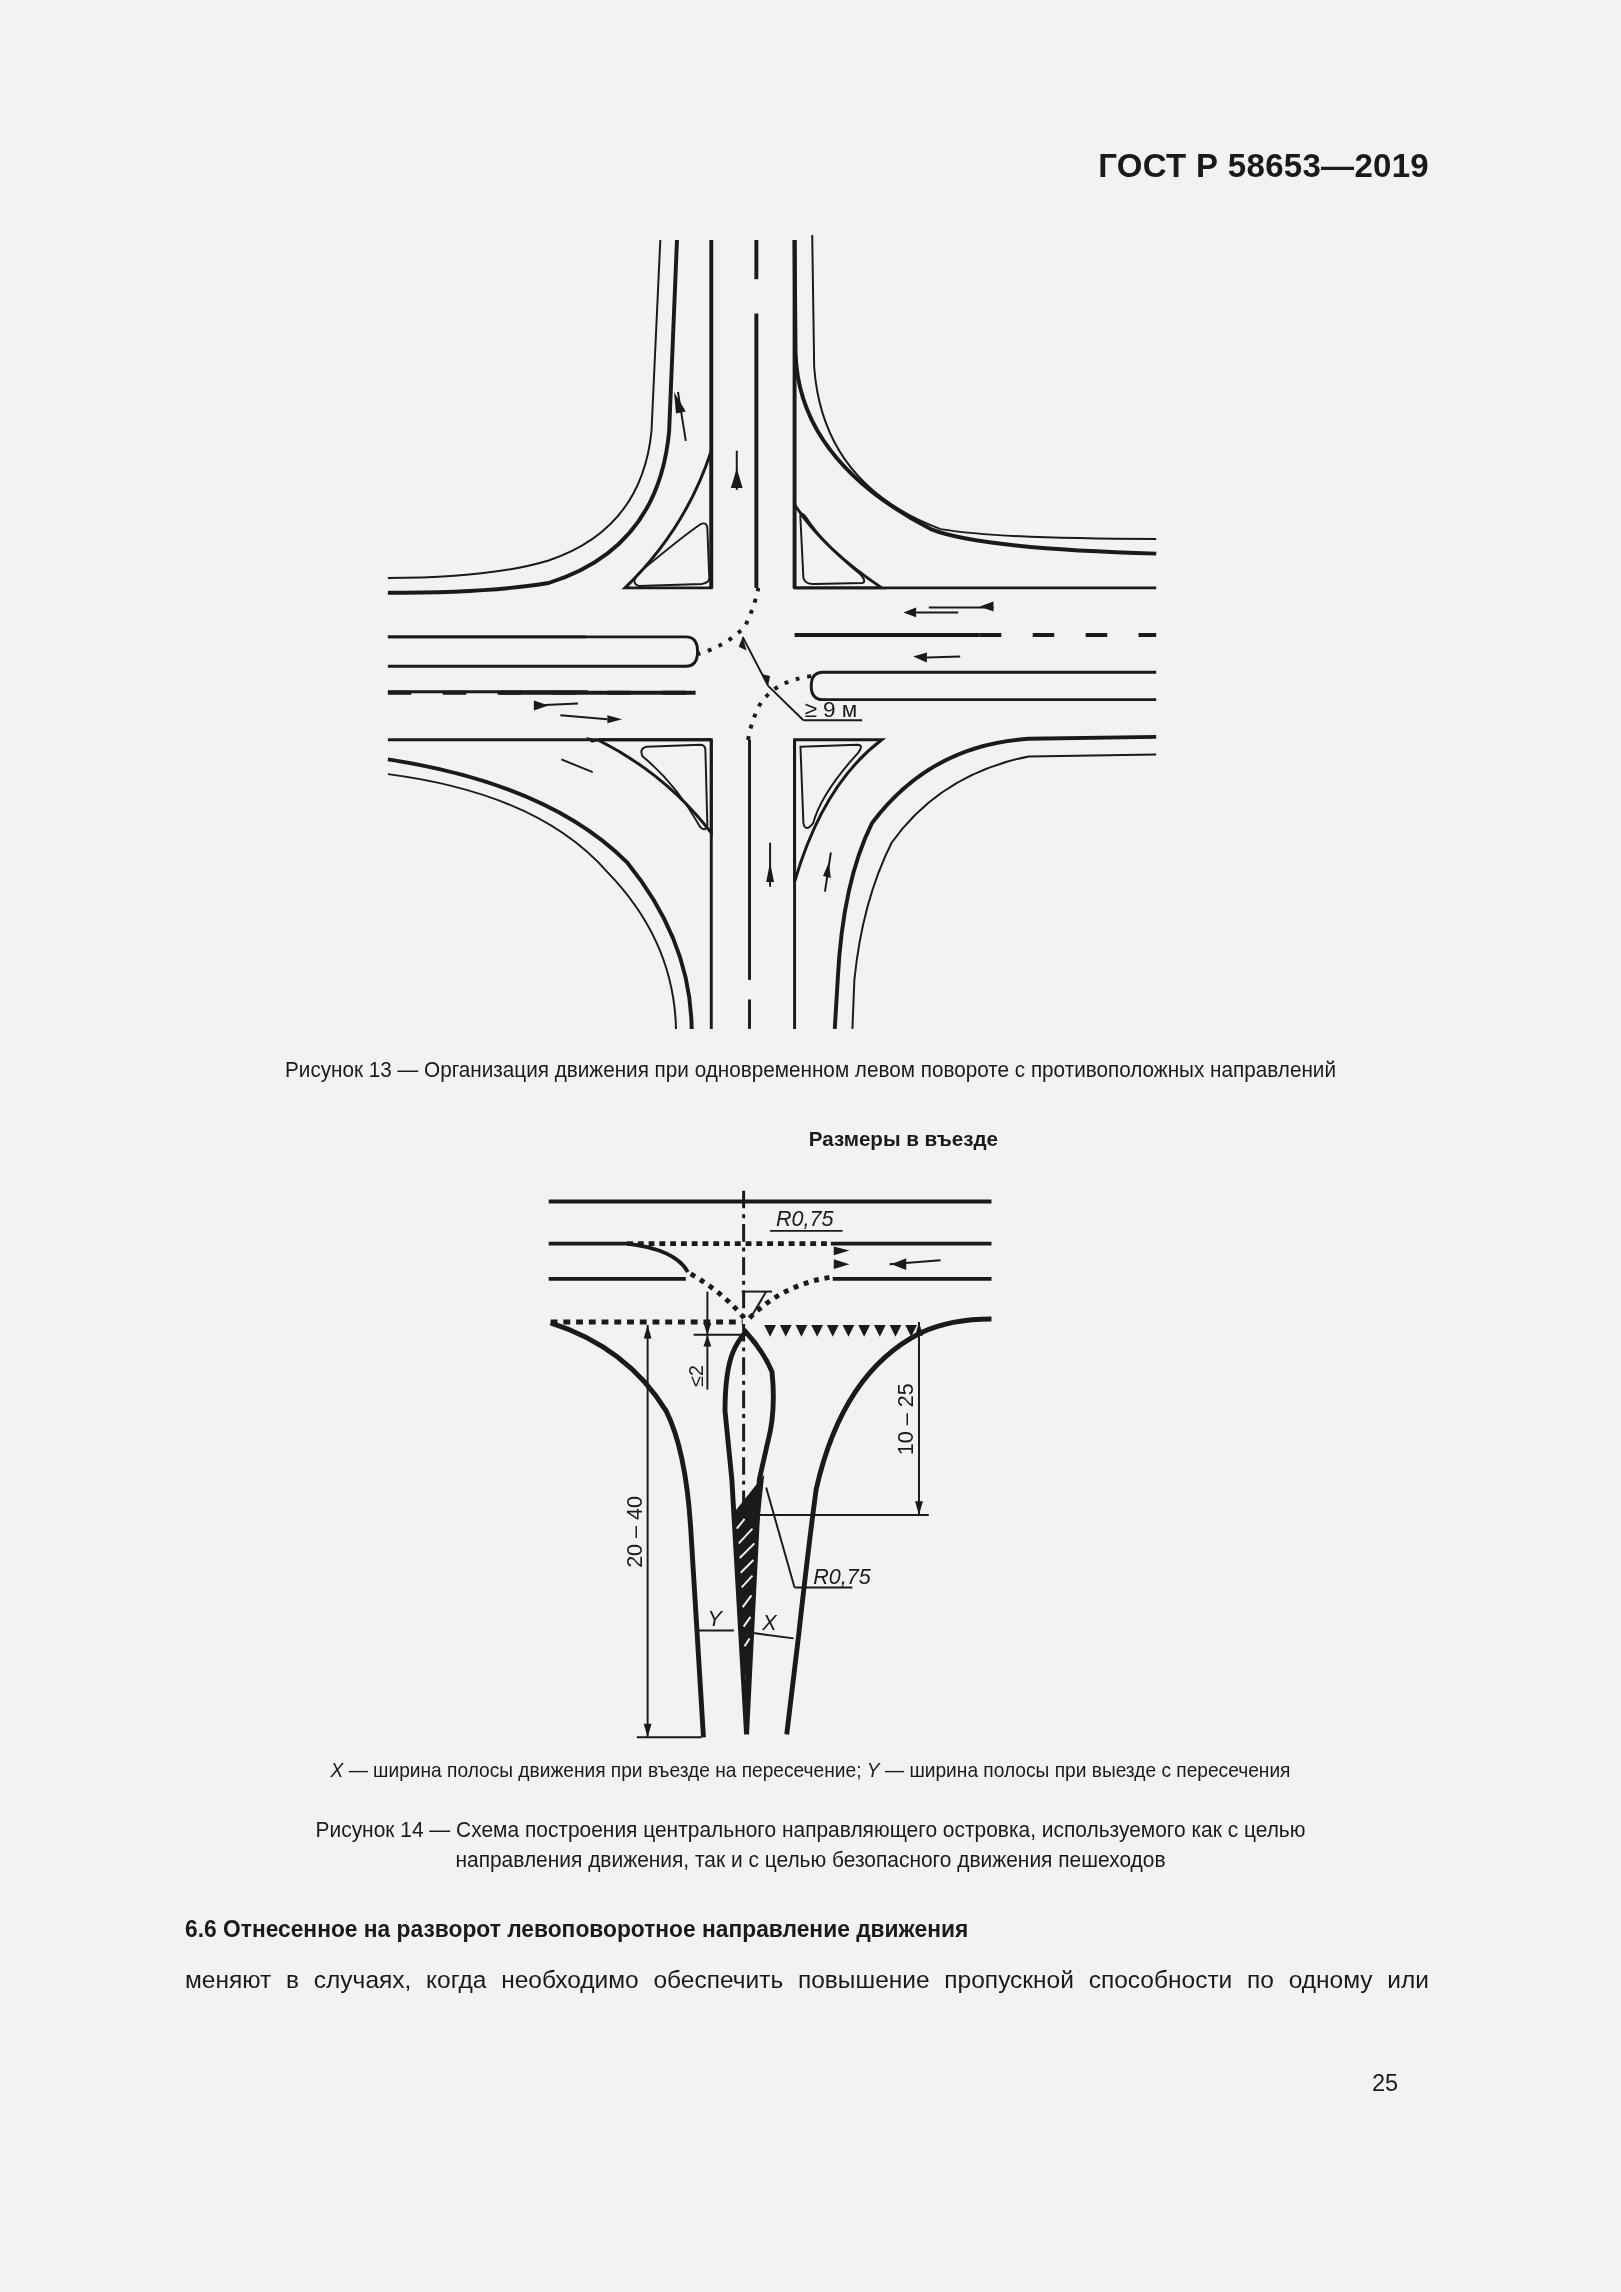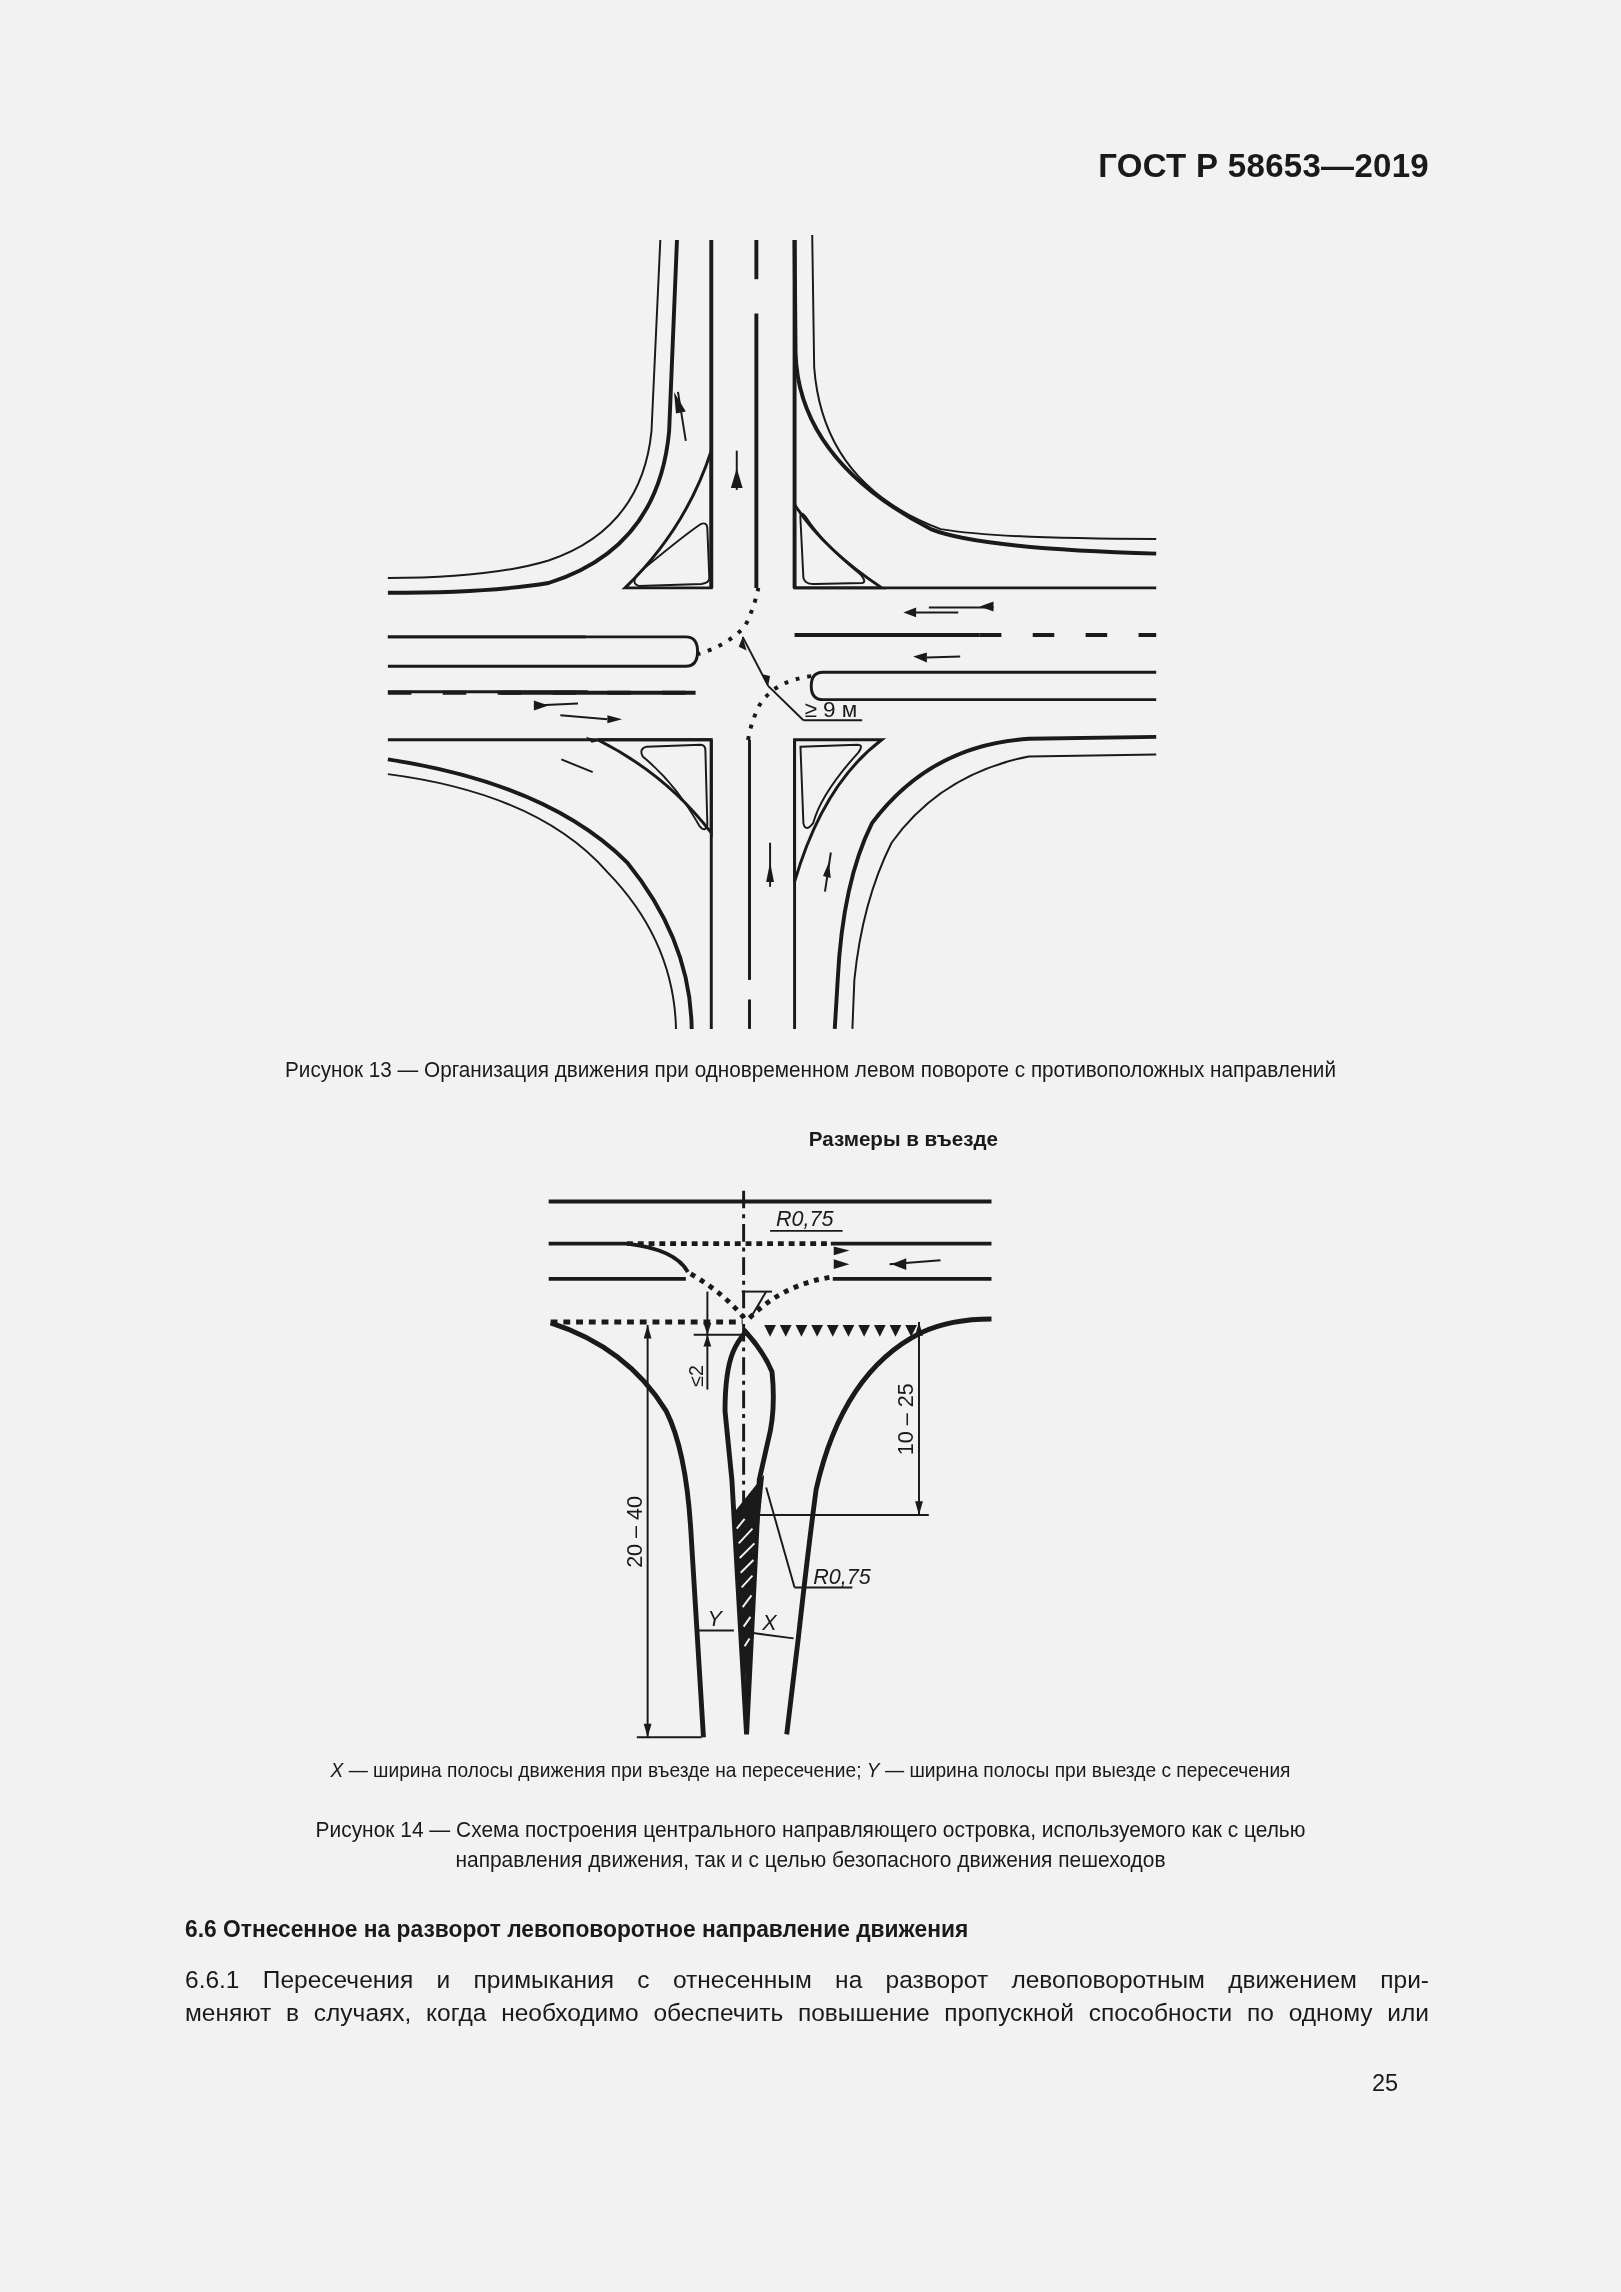--- a/index.html
+++ b/index.html
@@ -198,18 +198,17 @@
 </div>
 
 <div class="abs cap14">
   <div>Рисунок 14 — Схема построения центрального направляющего островка, используемого как с целью</div>
   <div>направления движения, так и с целью безопасного движения пешеходов</div>
 </div>
 
 <div class="abs h66">6.6 Отнесенное на разворот левоповоротное направление движения</div>
 
 <div class="abs para">
-  <span class="l1" style="padding-left:0;text-indent:0;margin-left:0;"><span style="display:inline-block;width:0"></span><span style="display:inline-block;width:1244px;text-align:justify;text-align-last:justify;padding-left:0;box-sizing:border-box;transform:scaleX(1);">6.6.1 Пересечения и примыкания с отнесенным на разворот левоповоротным движением при-</span></span>
   <span class="l2">меняют в случаях, когда необходимо обеспечить повышение пропускной способности по одному или</span>
 </div>
 
 <div class="abs pageno">25</div>
 
 
 </body></html>

